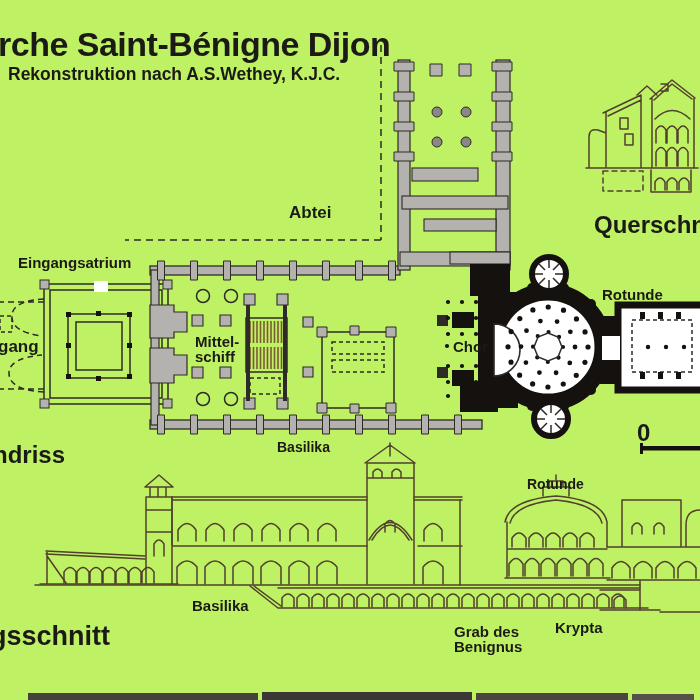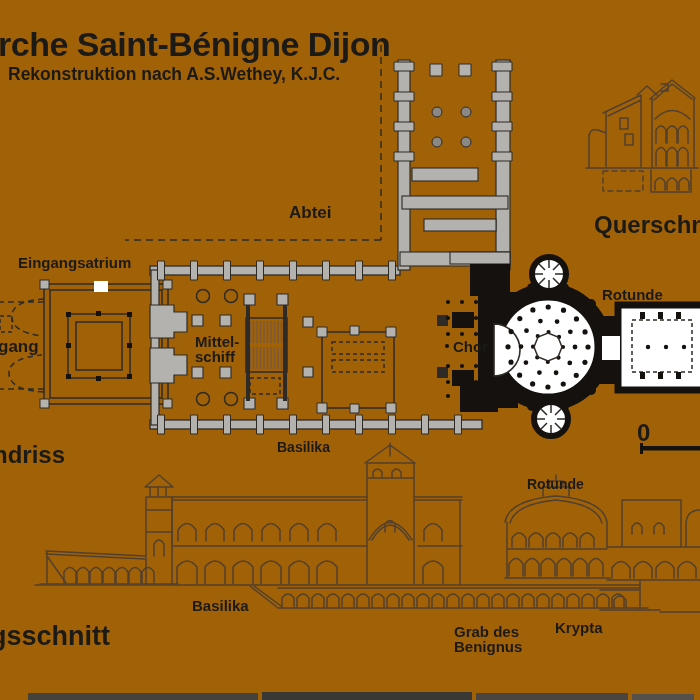--- a/index.html
+++ b/index.html
@@ -1,16 +1,16 @@
 <!DOCTYPE html>
 <html><head>
 <meta charset="utf-8">
 <style>
   html,body{margin:0;padding:0;background:#e8e8e8;}
-  .canvas{position:relative;width:700px;height:700px;background:#a16207;overflow:hidden;
+  .canvas{position:relative;width:700px;height:700px;background:#bef264;overflow:hidden;
           font-family:"Liberation Sans",sans-serif;}
   svg{position:absolute;left:0;top:0;}
   text{font-family:"Liberation Sans",sans-serif;font-weight:bold;fill:#1c1a17;}
   .t-title{font-size:34px;letter-spacing:-0.5px;}
   .t-sub{font-size:17.5px;}
   .t-h1{font-size:24px;}
   .t-h2{font-size:27px;}
   .t-lbl{font-size:15px;}
   .t-lbl2{font-size:17px;}
   .t-sm{font-size:14px;}

